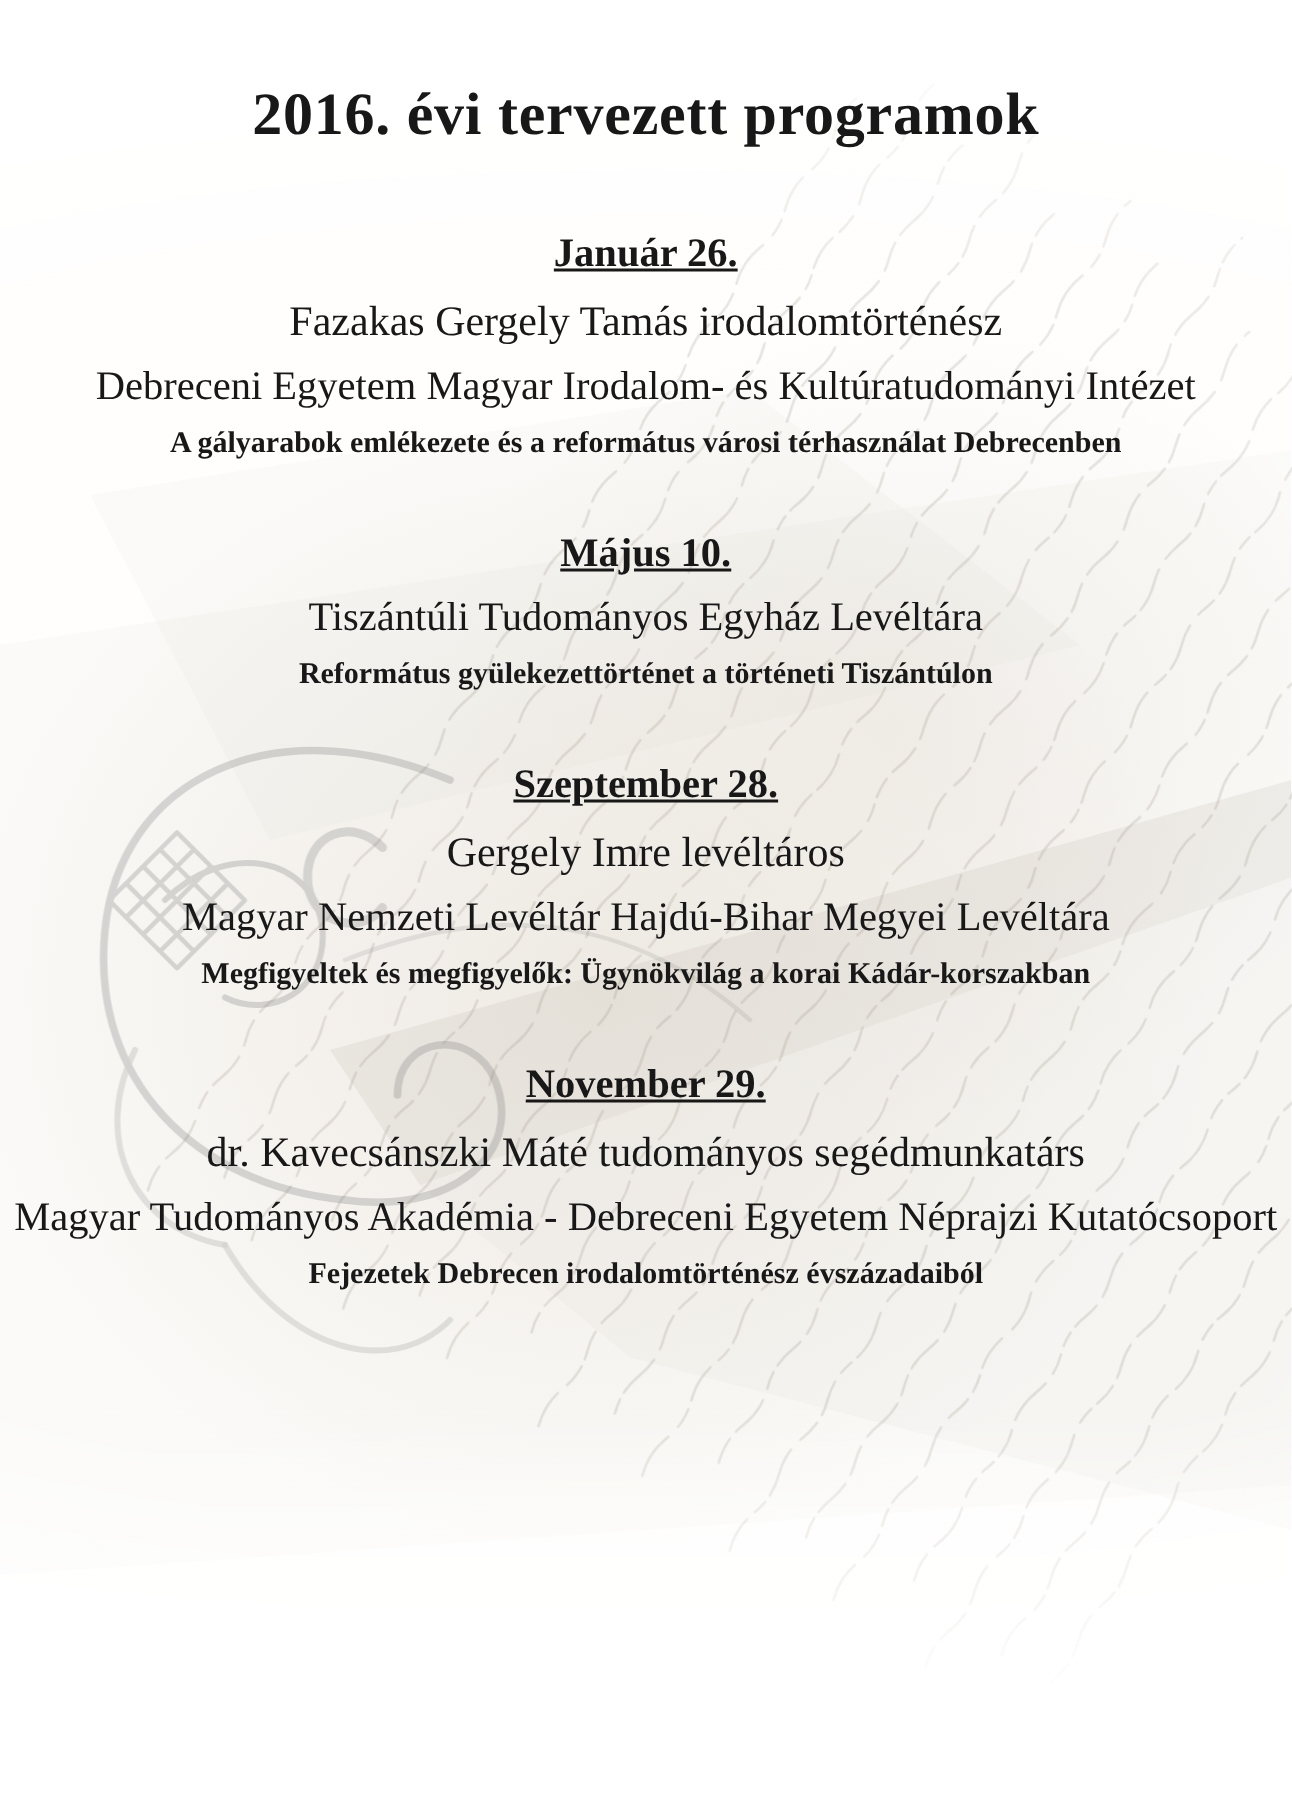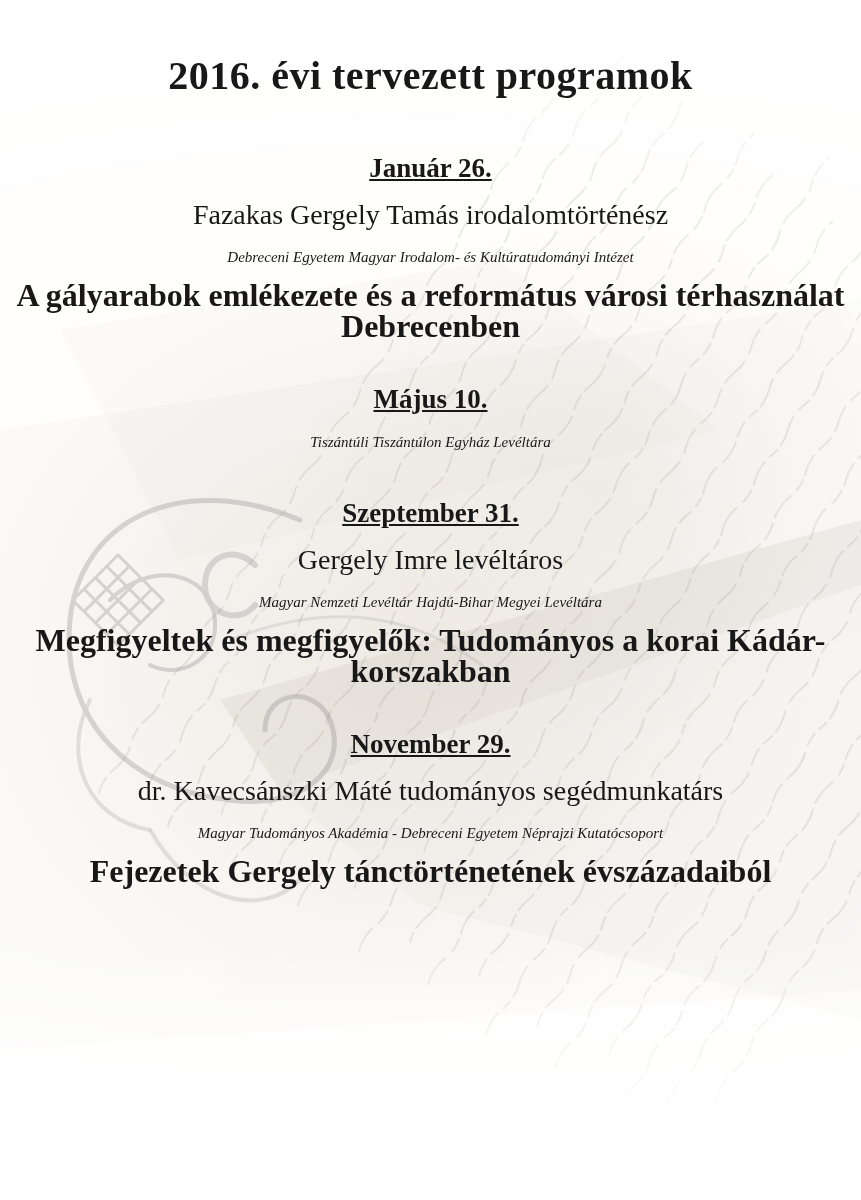--- a/index.html
+++ b/index.html
@@ -65,27 +65,26 @@
     text-decoration: underline;
   }
   .speaker {
     font-size: 28px;
     line-height: 34px;
     font-weight: normal;
     margin: 0 0 12px 0;
     font-family: Liberation Serif, serif;
   }
   .institution {
-    font-size: 15px;
+    font-size: 27px;
     line-height: 27px;
-    font-style: italic;
     margin: 0 0 9px 0;
   }
   .lecture {
-    font-size: 32px;
+    font-size: 20px;
     line-height: 31px;
     font-weight: bold;
     margin: 0;
   }
 </style>
 </head>
 <body>
 
 <div class="page">
 
@@ -147,31 +146,32 @@
     <section class="event">
       <h2 class="date">Január 26.</h2>
       <p class="speaker">Fazakas Gergely Tamás irodalomtörténész</p>
       <p class="institution">Debreceni Egyetem Magyar Irodalom- és Kultúratudományi Intézet</p>
       <p class="lecture">A gályarabok emlékezete és a református városi térhasználat Debrecenben</p>
     </section>
 
 
     <section class="event">
       <h2 class="date">Május 10.</h2>
-      <p class="institution">Tiszántúli Tiszántúlon Egyház Levéltára</p>
+      <p class="institution">Tiszántúli Tudományos Egyház Levéltára</p>
+      <p class="lecture">Református gyülekezettörténet a történeti Tiszántúlon</p>
     </section>
 
     <section class="event">
-      <h2 class="date">Szeptember 31.</h2>
+      <h2 class="date">Szeptember 28.</h2>
       <p class="speaker">Gergely Imre levéltáros</p>
       <p class="institution">Magyar Nemzeti Levéltár Hajdú-Bihar Megyei Levéltára</p>
-      <p class="lecture">Megfigyeltek és megfigyelők: Tudományos a korai Kádár-korszakban</p>
+      <p class="lecture">Megfigyeltek és megfigyelők: Ügynökvilág a korai Kádár-korszakban</p>
     </section>
 
     <section class="event">
       <h2 class="date">November 29.</h2>
       <p class="speaker">dr. Kavecsánszki Máté tudományos segédmunkatárs</p>
       <p class="institution">Magyar Tudományos Akadémia - Debreceni Egyetem Néprajzi Kutatócsoport</p>
-      <p class="lecture">Fejezetek Gergely tánctörténetének évszázadaiból</p>
+      <p class="lecture">Fejezetek Debrecen irodalomtörténész évszázadaiból</p>
     </section>
 
   </div>
 </div>
 
 </body></html>

